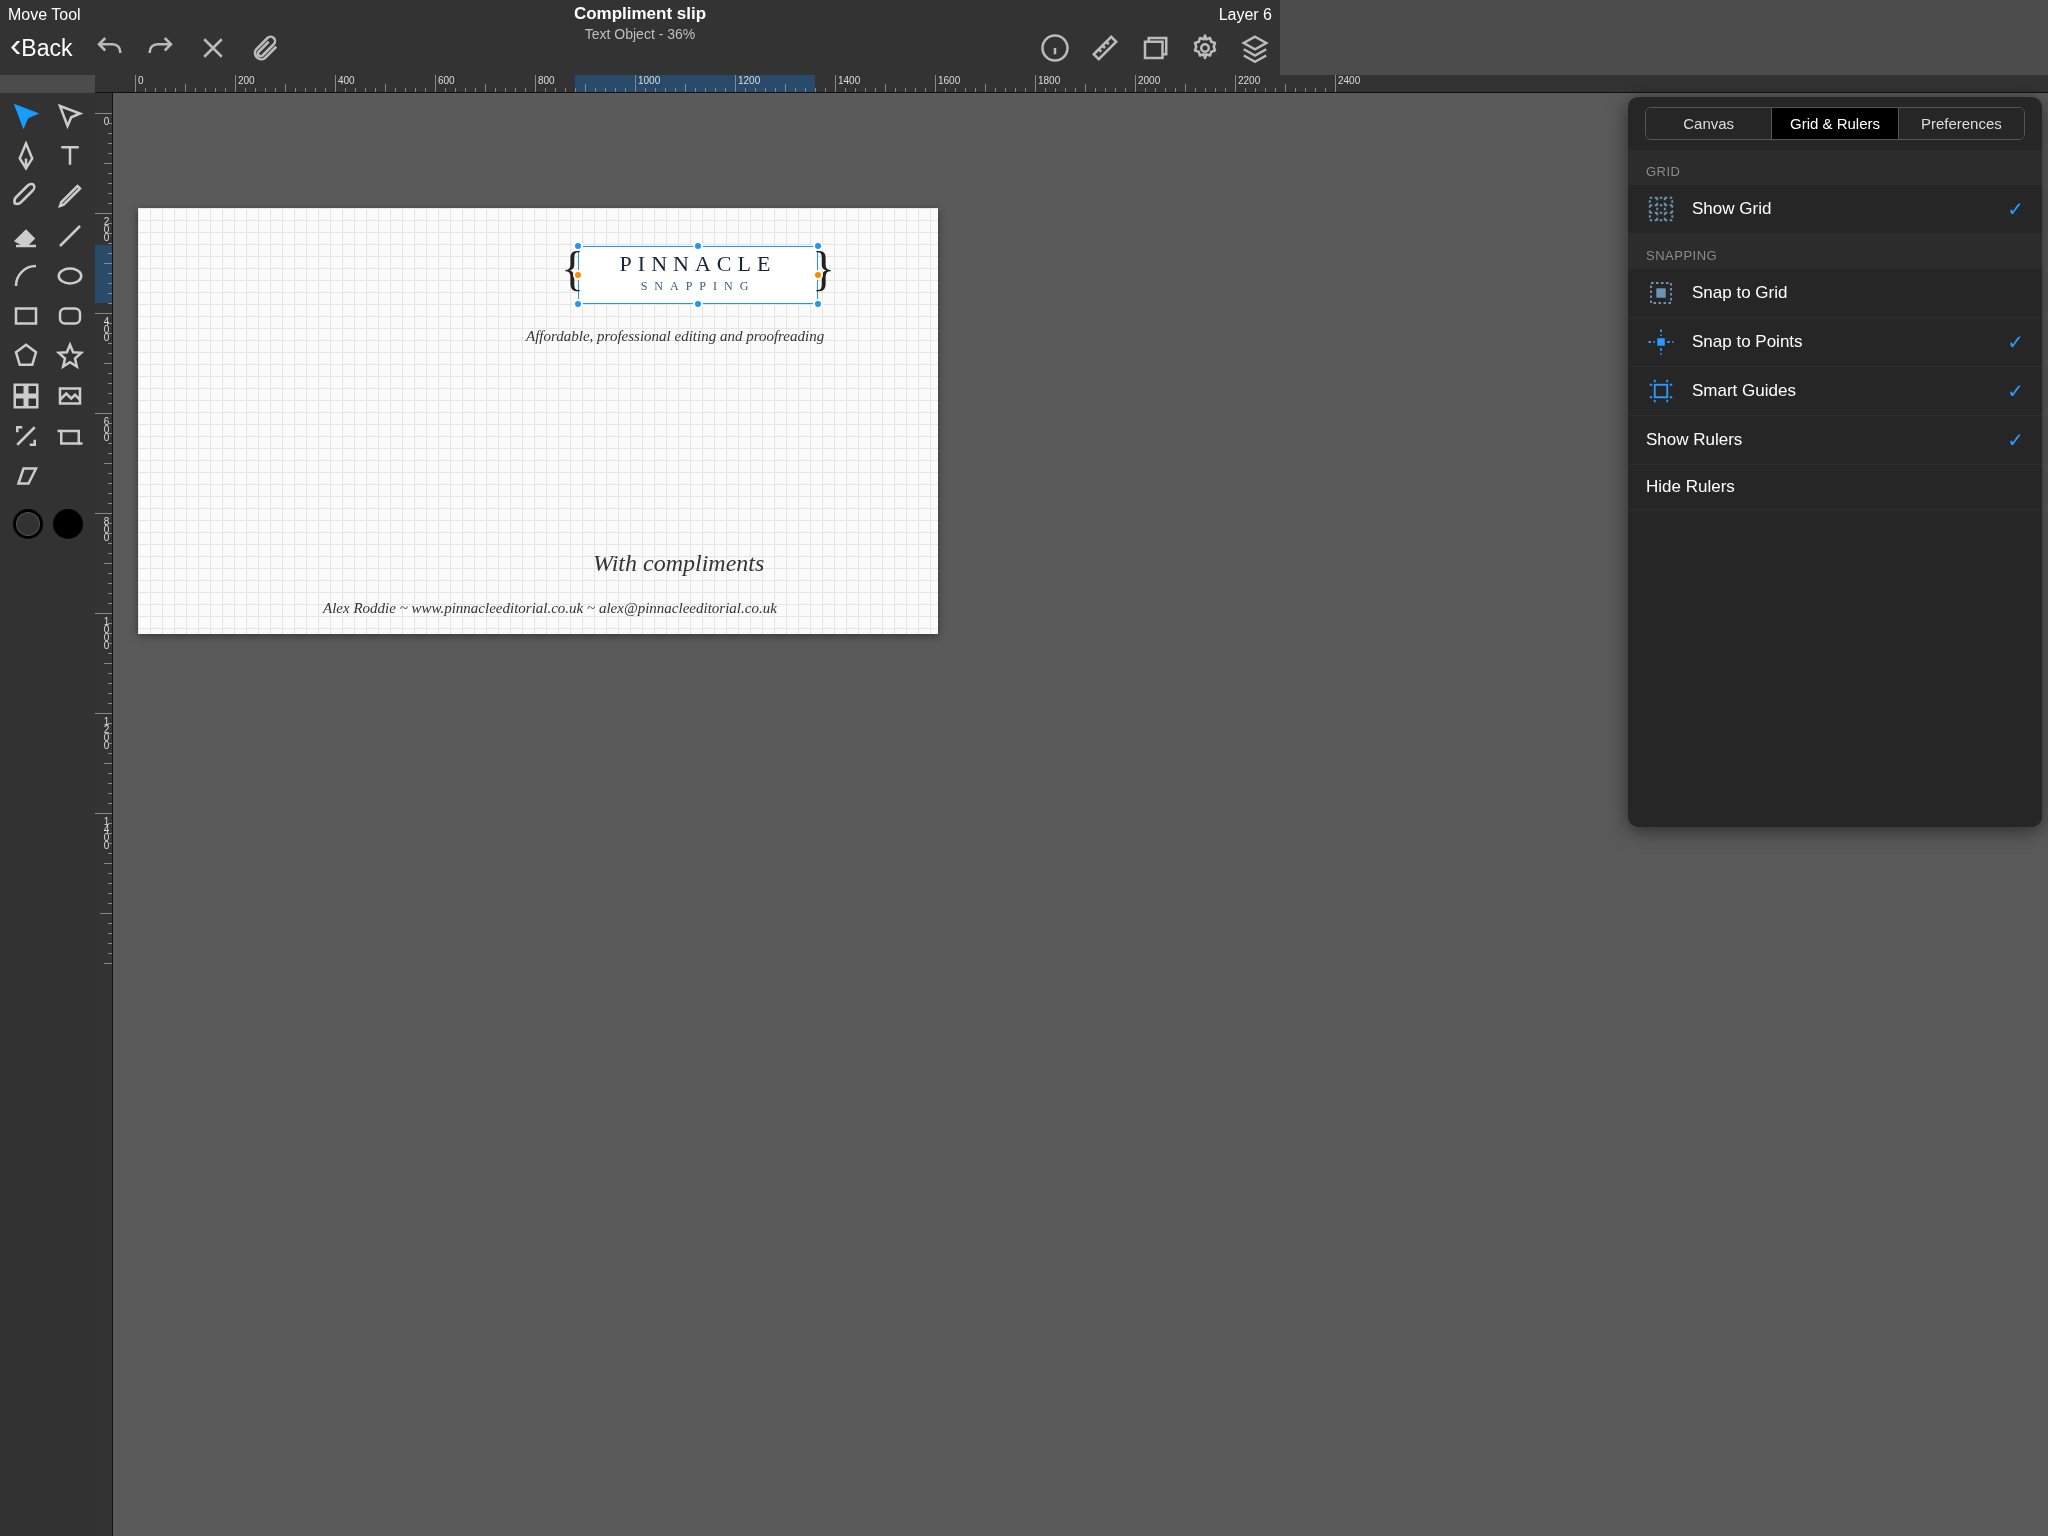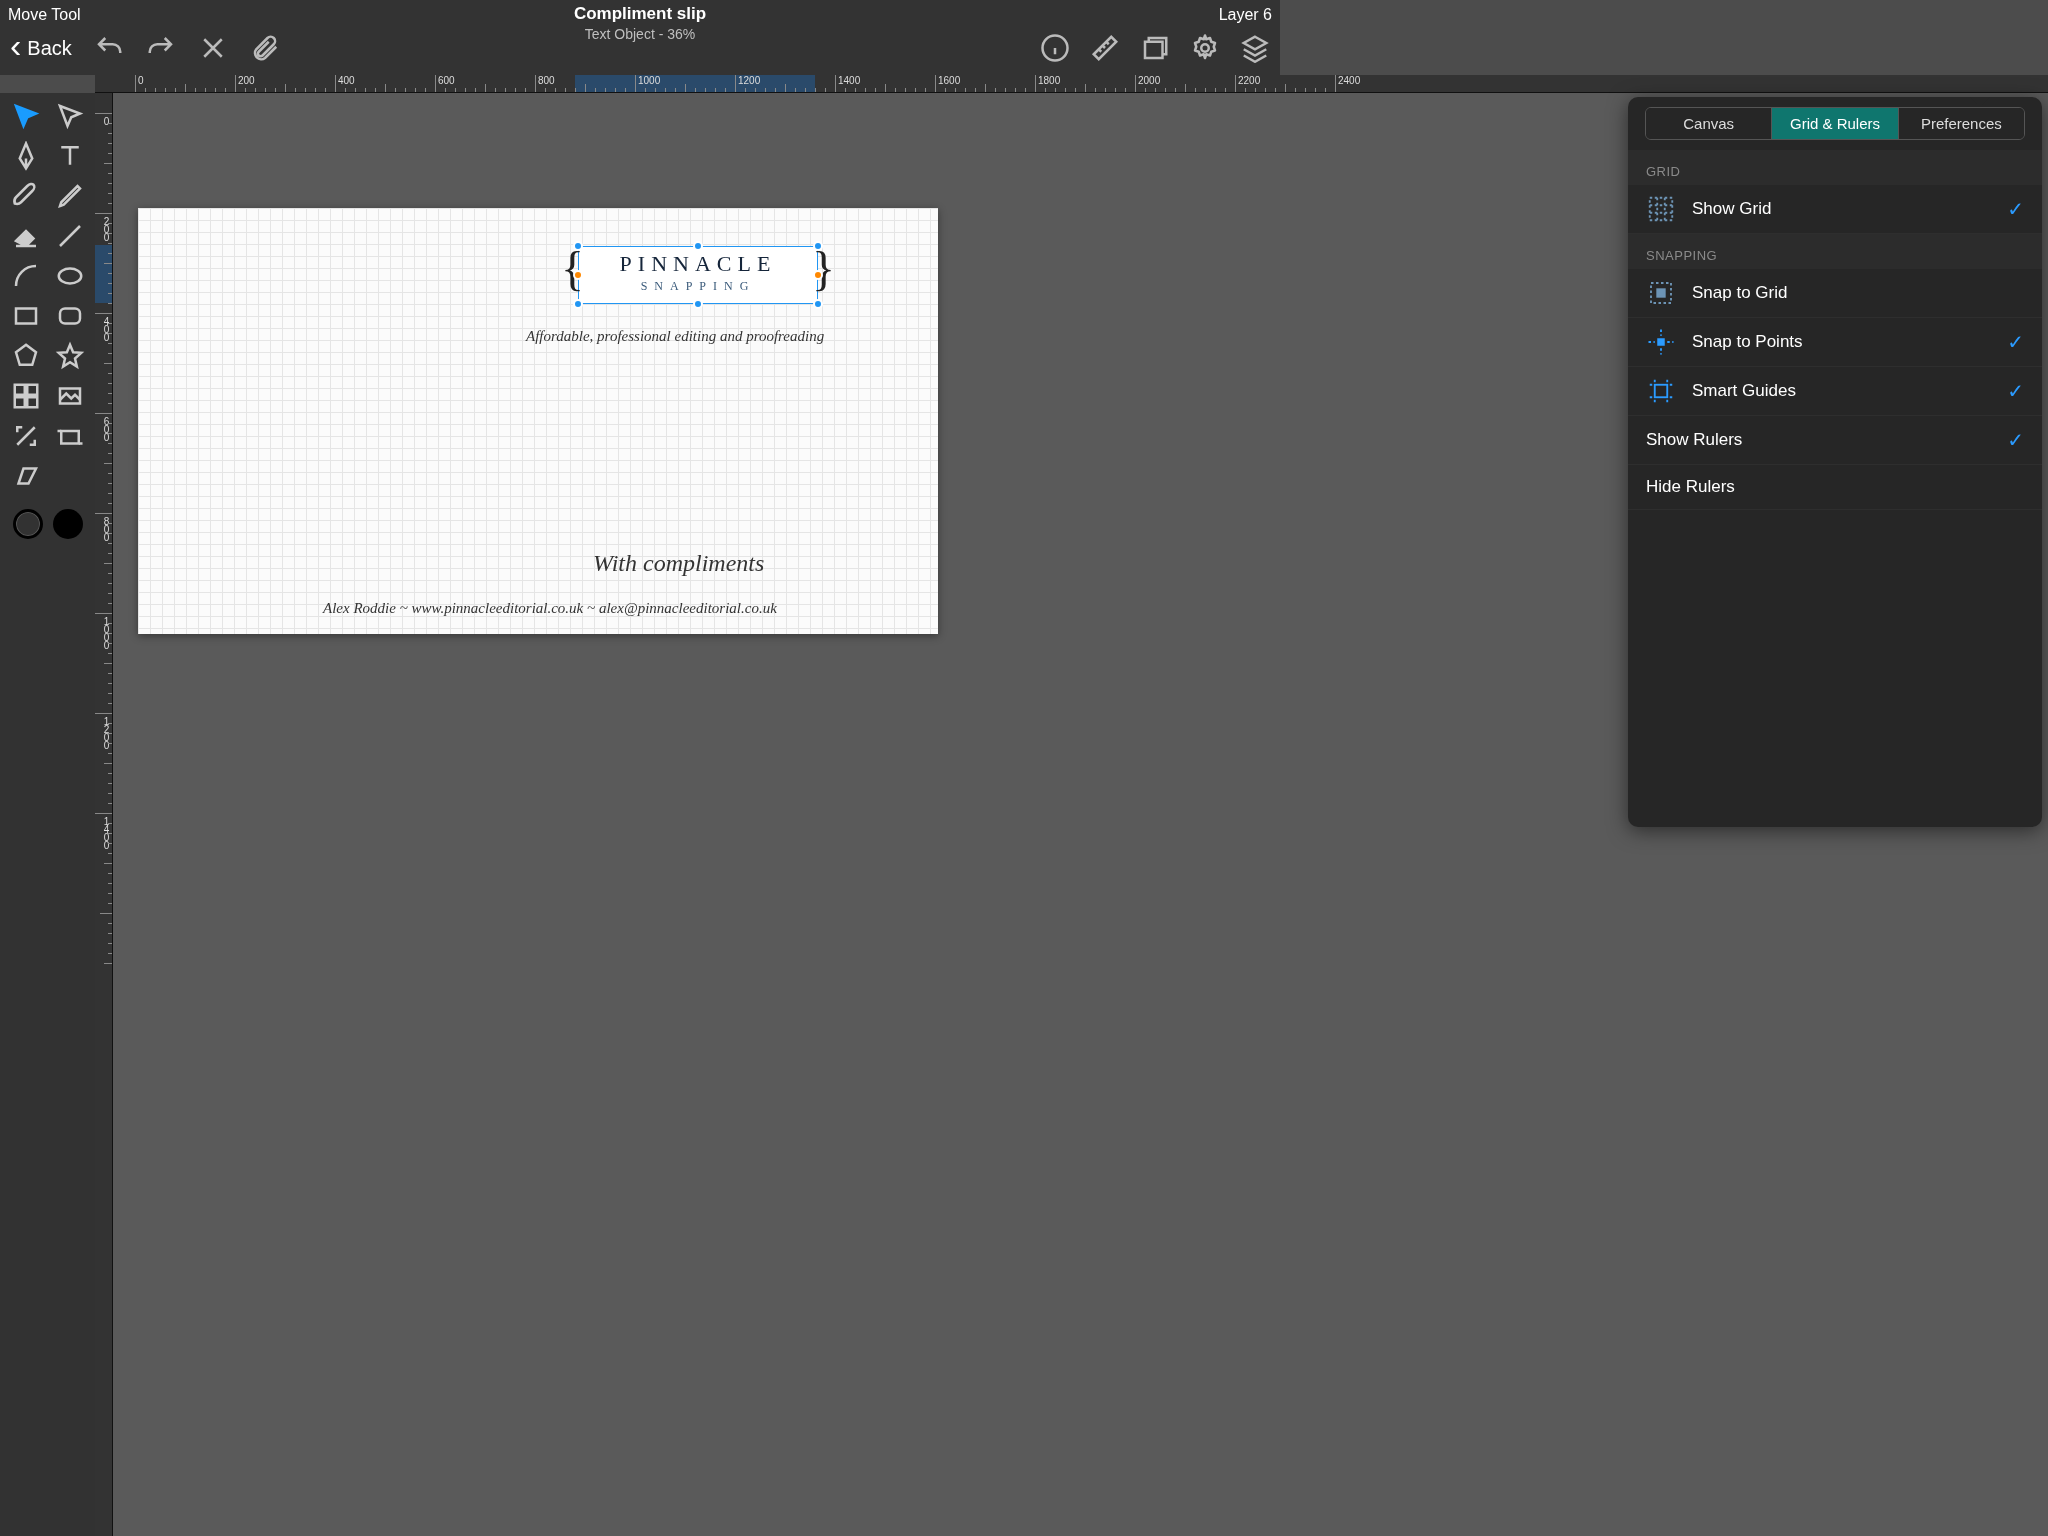--- a/index.html
+++ b/index.html
@@ -7,21 +7,21 @@
 
 
 .topbar { height: 75px; background: #333333; position: relative; }
 .tb-tool { position: absolute; left: 8px; top: 6px; font-size: 16px; color: #fff; font-weight: 500; }
 .tb-layer { position: absolute; right: 8px; top: 6px; font-size: 16px; color: #fff; font-weight: 500; }
 .tb-center { position: absolute; left: 50%; transform: translateX(-50%); top: 4px; text-align: center; }
 .tb-title { font-weight: 700; font-size: 17px; color: #fff; }
 .tb-sub { font-size: 14px; color: #bfbfbf; margin-top: 2px; }
 .tb-left { position: absolute; left: 10px; top: 33px; display: flex; align-items: center; gap: 22px; }
 .tb-right { position: absolute; right: 10px; top: 33px; display: flex; align-items: center; gap: 20px; }
-.back-btn { display: flex; align-items: center; color: #fff; font-size: 20px; gap: 6px; }
+.back-btn { display: flex; align-items: center; color: #fff; font-size: 23px; gap: 0; }
 .chev-left::before { content: "‹"; font-size: 34px; line-height: 20px; font-weight: 300; }
 .tb-icon { width: 30px; height: 30px; display: flex; align-items: center; justify-content: center; }
 .tb-icon svg { stroke: #bbb; fill: none; stroke-width: 2; }
 
 
 .ruler-h { position: absolute; left: 95px; top: 75px; right: 0; height: 18px; background: #333; border-bottom: 1px solid #111; }
 .ruler-h .blue { position: absolute; top: 0; bottom: 0; background: #2a4a6a; }
 .ruler-h .tick { position: absolute; top: 0; bottom: 0; border-left: 1px solid #888; font-size: 10px; color: #ddd; padding-left: 2px; }
 .ruler-v { position: absolute; left: 95px; top: 93px; bottom: 0; width: 18px; background: #333; border-right: 1px solid #111; }
 .ruler-v .blue { position: absolute; left: 0; right: 0; background: #2a4a6a; }
@@ -52,21 +52,21 @@
 .handle.rot { background: #ff8800; border-radius: 50%; }
 .tagline { position: absolute; left: 388px; top: 120px; font-family: Georgia, serif; font-style: italic; font-size: 15px; color: #333; }
 .compliments { position: absolute; left: 455px; top: 342px; font-family: Georgia, serif; font-style: italic; font-size: 24px; color: #333; }
 .footer { position: absolute; left: 185px; top: 392px; font-family: Georgia, serif; font-style: italic; font-size: 15px; color: #333; }
 
 
 .panel { position: absolute; right: 6px; top: 97px; width: 414px; height: 730px; background: #262626; border-radius: 10px; box-shadow: 0 4px 20px rgba(0,0,0,.5); overflow: hidden; }
 .seg { display: flex; margin: 10px auto; width: 380px; border: 1px solid #555; border-radius: 6px; overflow: hidden; }
 .seg-btn { flex: 1; text-align: center; padding: 7px 0; font-size: 15px; color: #ddd; background: #262626; border-right: 1px solid #555; }
 .seg-btn:last-child { border-right: none; }
-.seg-btn.active { background: #0f766e; color: #fff; }
+.seg-btn.active { background: #000000; color: #fff; }
 .section-label { font-size: 13px; color: #8a8a8a; padding: 14px 18px 6px; letter-spacing: .5px; background: #2c2c2c; }
 .row { display: flex; align-items: center; padding: 12px 18px; font-size: 17px; color: #fff; border-bottom: 1px solid rgba(255,255,255,.04); }
 .row .ricon { width: 30px; height: 24px; margin-right: 16px; display: flex; align-items: center; justify-content: center; }
 .row .ricon svg { stroke: #2b9bff; fill: none; stroke-width: 1.5; }
 .row .ricon.dim svg { stroke: #6d94b5; }
 .row .rlabel { flex: 1; }
 .row .rval { color: #888; font-size: 16px; margin-right: 6px; }
 .row .check { color: #2b9bff; font-size: 20px; }
 .row .chev { color: #888; font-size: 20px; }
 .row.noicon .rlabel { margin-left: 0; }

